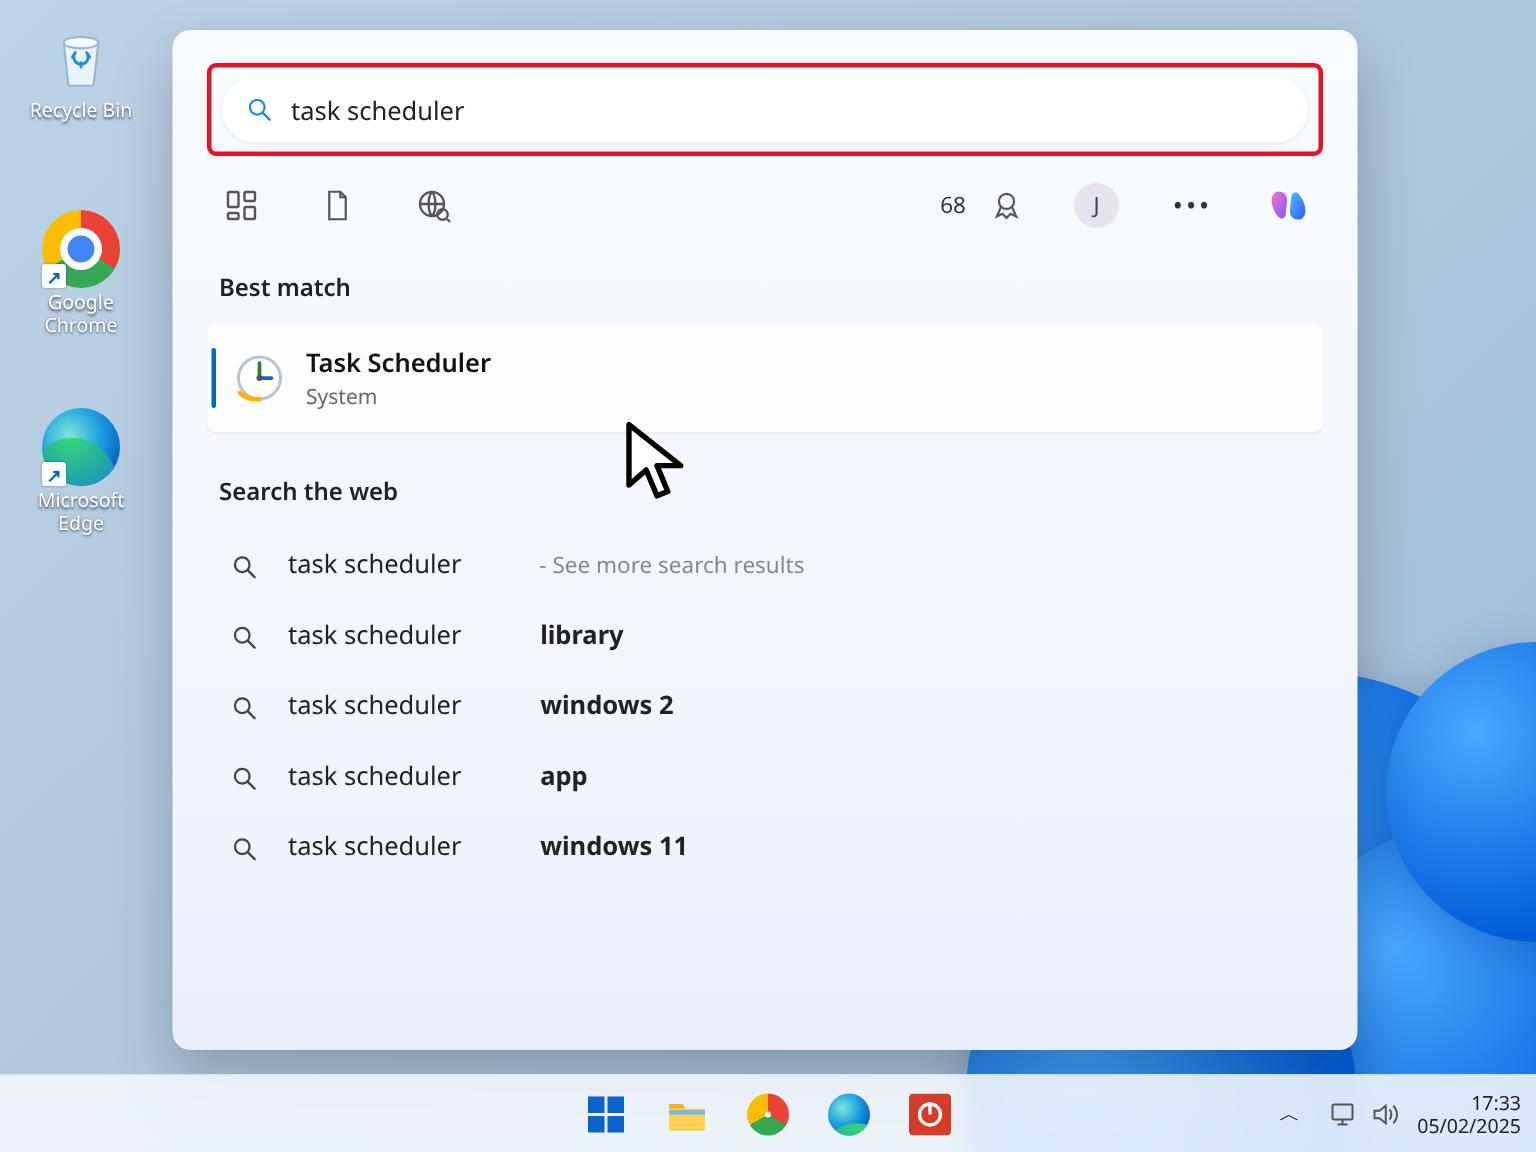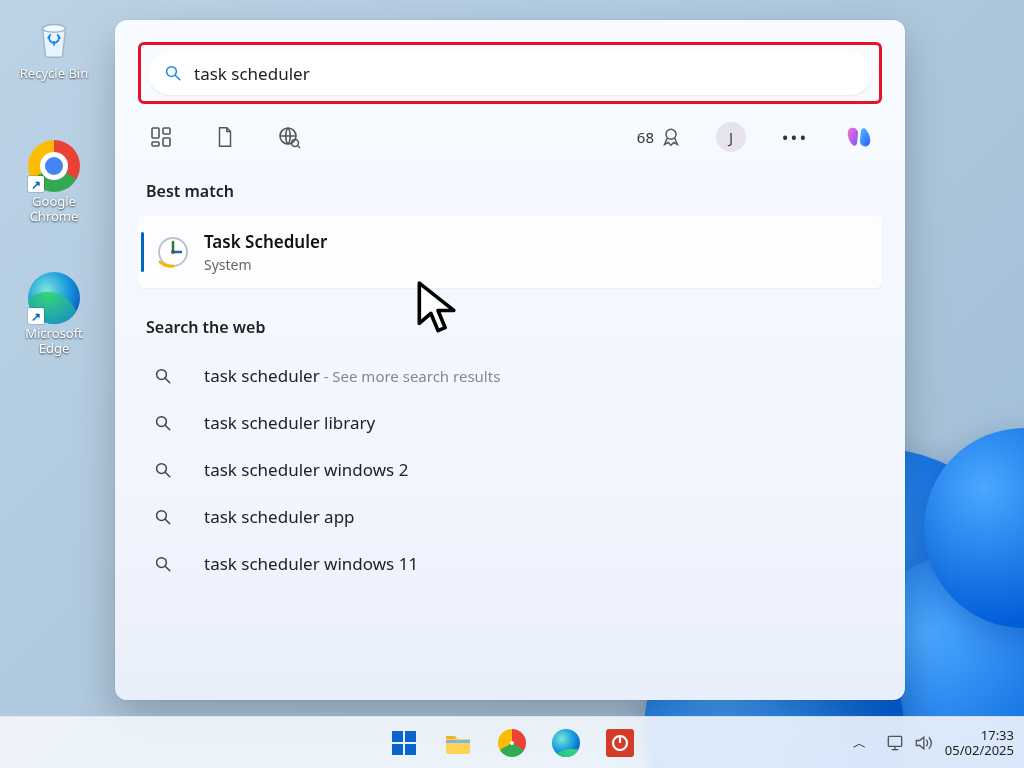--- a/index.html
+++ b/index.html
@@ -57,42 +57,42 @@
   .search-pill svg { flex: 0 0 18px; }
   .search-pill input {
     border: none; outline: none; font-size: 17px; color: #222; width: 100%; background: transparent;
   }
 
   .filter-row {
     margin: 18px 8px 0; display:flex; align-items:center; gap: 34px;
   }
   .filter-icn { width: 30px; height: 30px; display:flex; align-items:center; justify-content:center; color:#555; cursor:pointer; }
   .filter-spacer { flex:1; }
-  .rewards { display:flex; align-items:center; gap:6px; color:#333; font-size:15px; cursor:pointer; }
+  .rewards { display:flex; align-items:center; gap:16px; color:#333; font-size:15px; cursor:pointer; }
   .avatar { width:30px; height:30px; border-radius:50%; background:#e6e3ee; color:#444; display:flex; align-items:center; justify-content:center; font-size:15px; cursor:pointer; }
   .ellipsis { width:30px; text-align:center; color:#333; font-size:18px; letter-spacing:2px; cursor:pointer; }
   .copilot { width:30px; height:30px; cursor:pointer; }
 
   .section-h { margin: 28px 0 14px 8px; font-size: 16px; font-weight: 600; color:#222; }
 
   .best-match {
     background:#fdfdff; border-radius:6px; padding: 14px 18px 14px 8px;
     display:flex; align-items:center; gap:14px; position:relative; cursor:pointer;
     box-shadow: 0 1px 2px rgba(0,0,0,.05);
   }
   .best-match::before { content:""; position:absolute; left:3px; top:16px; bottom:16px; width:3px; border-radius:3px; background:#0067c0; }
   .bm-icon { width:34px; height:34px; margin-left:10px; }
   .bm-title { font-size:17px; font-weight:600; color:#111; }
   .bm-sub { font-size:14px; color:#666; margin-top:2px; }
 
   .web-list { margin-top: 6px; }
-  .web-item { display:flex; align-items:center; gap:32px; padding: 12px 6px 12px 16px; cursor:pointer; border-radius:4px; }
+  .web-item { display:flex; align-items:flex-end; gap:20px; padding: 12px 6px 12px 16px; cursor:pointer; border-radius:4px; }
   .web-item .wi-icon { width:18px; height:18px; color:#444; flex:0 0 18px; }
   .web-item .wi-text { font-size:17px; color:#222; }
-  .web-item .wi-text .bold { font-weight:400; }
+  .web-item .wi-text .bold { font-weight:700;margin-left:48px; }
   .web-item .wi-hint { color:#888; font-size:15px; }
 
   
   .cursor { position:absolute; left:415px; top:280px; pointer-events:none; }
 
   
   .taskbar {
     position:absolute; left:0; right:0; bottom:0; height:52px;
     background: rgba(245,248,253,.88); backdrop-filter: blur(6px);
     border-top: 1px solid rgba(0,0,0,.05);

